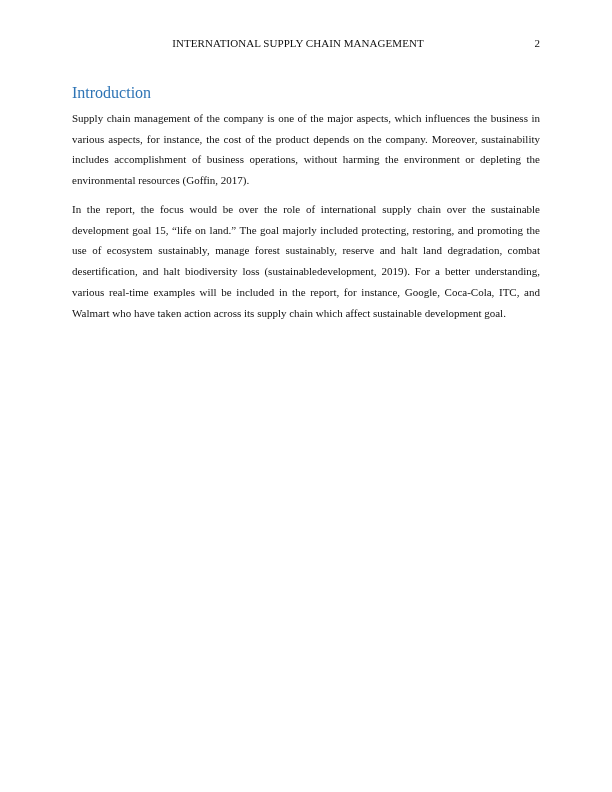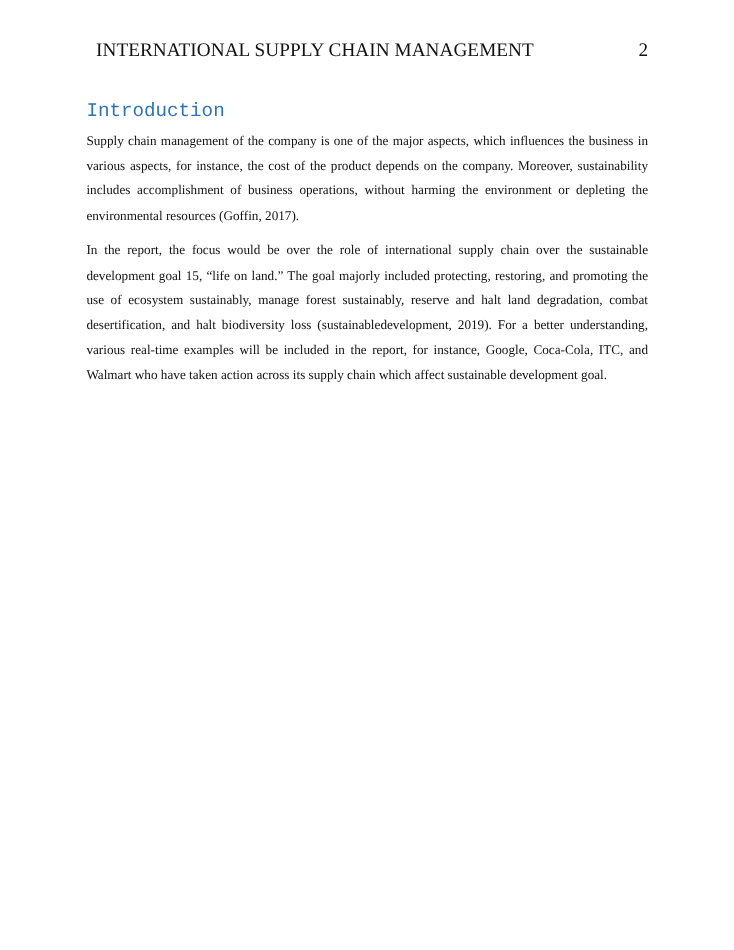--- a/index.html
+++ b/index.html
@@ -17,28 +17,28 @@
     }
     .page {
       position: absolute;
       left: 0; top: 0;
       width: 612px;
       height: 792px;
       background: #ffffff;
     }
     .header {
       position: absolute;
-      left: 80px;
+      left: 56px;
       right: 72px;
       top: 35px;
       height: 16px;
-      font-size: 16px;
+      font-size: 11px;
       line-height: 16px;
       display: flex;
-      justify-content: flex-start;
+      justify-content: center;
     }
     .header-title {
       letter-spacing: 0.05px;
     }
     .page-number {
       position: absolute;
       right: 0;
     }
     .heading {
       position: absolute;
@@ -62,17 +62,17 @@
   </style>
 </head>
 <body>
 
 <div class="page">
   <div class="header">
     <span class="header-title">INTERNATIONAL SUPPLY CHAIN MANAGEMENT</span>
     <span class="page-number">2</span>
   </div>
 
-  <h1 class="heading" style="margin:0;font-weight:normal;font-family:Liberation Mono, monospace;">Introduction</h1>
+  <h1 class="heading" style="margin:0;font-weight:normal;">Introduction</h1>
 
   <p class="body-text p1" style="margin:0;">Supply chain management of the company is one of the major aspects, which influences the business in various aspects, for instance, the cost of the product depends on the company. Moreover, sustainability includes accomplishment of business operations, without harming the environment or depleting the environmental resources (Goffin, 2017).</p>
   <p class="body-text p2" style="margin:0;">In the report, the focus would be over the role of international supply chain over the sustainable development goal 15, “life on land.” The goal majorly included protecting, restoring, and promoting the use of ecosystem sustainably, manage forest sustainably, reserve and halt land degradation, combat desertification, and halt biodiversity loss (sustainabledevelopment, 2019). For a better understanding, various real-time examples will be included in the report, for instance, Google, Coca-Cola, ITC, and Walmart who have taken action across its supply chain which affect sustainable development goal.</p>
 </div>
 
 </body></html>

